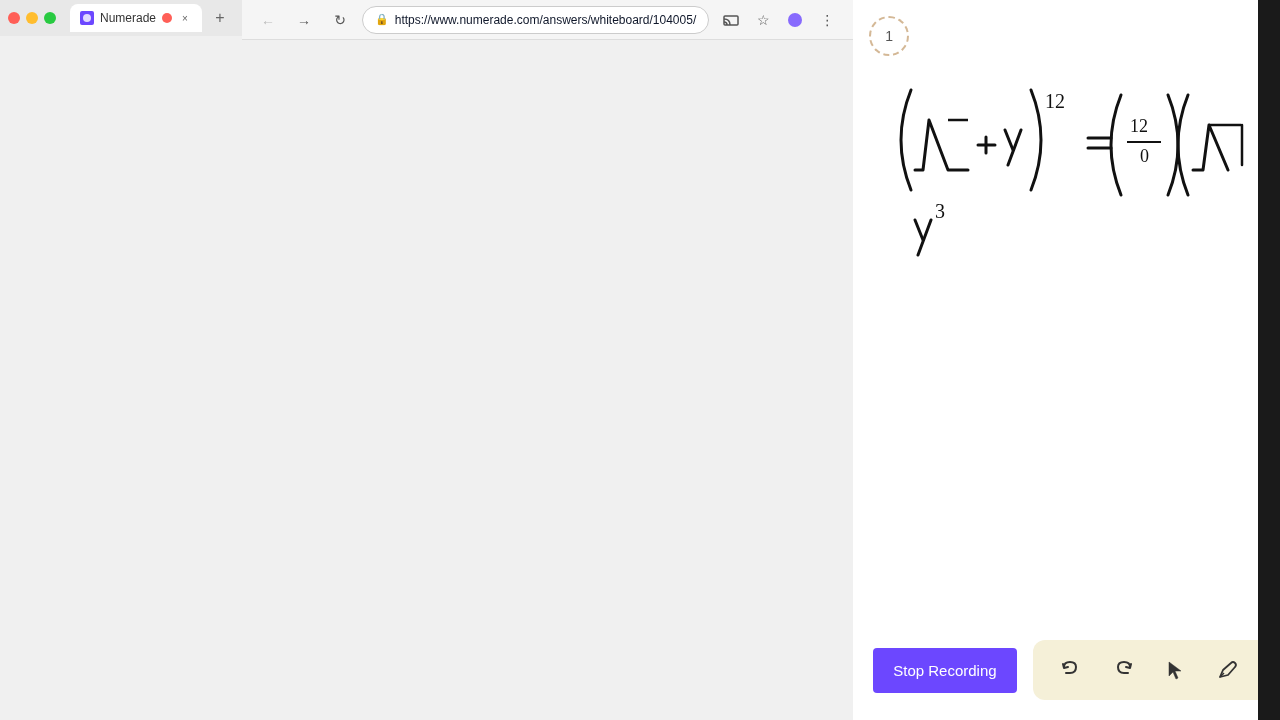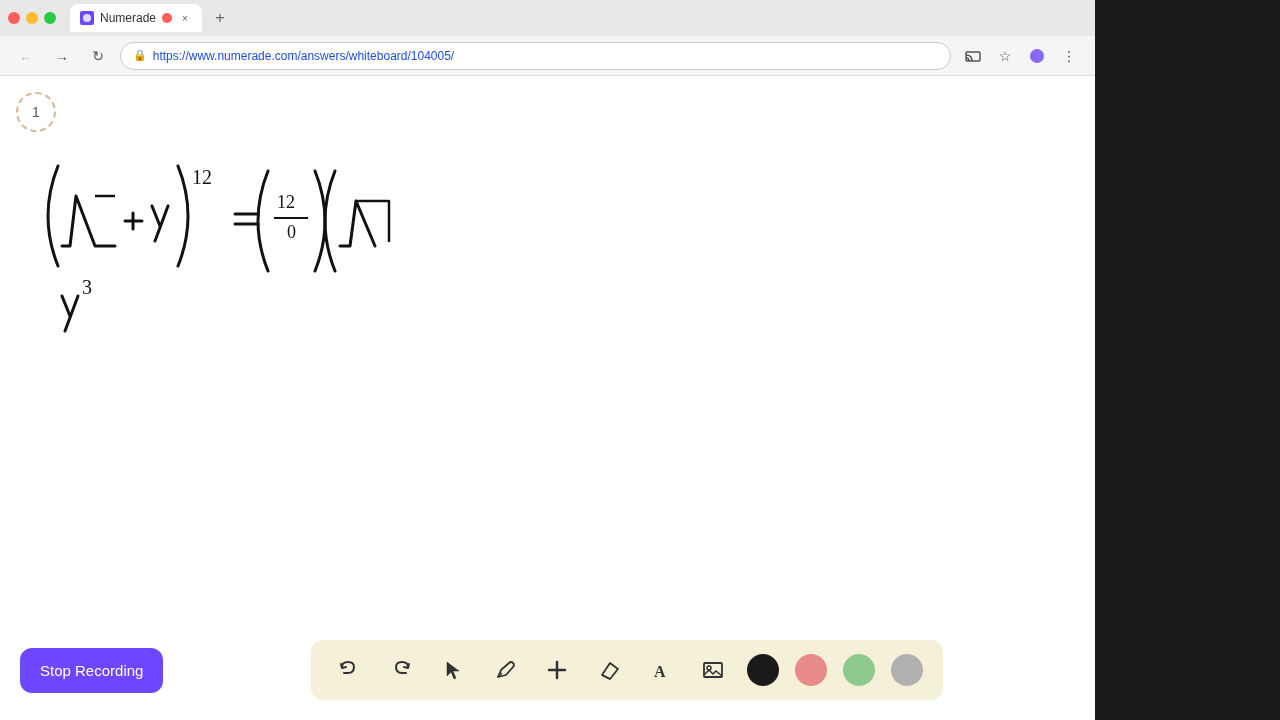--- a/index.html
+++ b/index.html
@@ -6,24 +6,24 @@
     body {
       width: 1280px;
       height: 720px;
       overflow: hidden;
       font-family: -apple-system, BlinkMacSystemFont, 'Segoe UI', sans-serif;
       background: #1a1a1a;
     }
 
     
     .browser-frame {
-      width: 1095px;
+      width: 1258px;
       height: 720px;
       display: flex;
-      flex-direction: column;
+      flex-direction: row;
       background: #f0f0f0;
       justify-content: space-between;
     }
 
     
     .title-bar {
       background: #e8e8e8;
       height: 36px;
       display: flex;
       align-items: center;
@@ -141,21 +141,21 @@
       gap: 6px;
     }
 
     .lock-icon {
       font-size: 11px;
       color: #555;
     }
 
     .address-text {
       font-size: 12px;
-      color: #1d4ed8;
+      color: #0f172a;
       flex: 1;
     }
 
     .nav-actions {
       display: flex;
       align-items: center;
       gap: 4px;
     }
 
     .nav-action-btn {
@@ -219,21 +219,21 @@
       display: flex;
       align-items: center;
       padding: 0 20px;
       gap: 16px;
     }
 
     .stop-recording-btn {
       background: #6c47ff;
       color: white;
       border: none;
-      border-radius: 12px;
+      border-radius: 4px;
       padding: 14px 20px;
       font-size: 15px;
       font-weight: 500;
       cursor: pointer;
       white-space: nowrap;
     }
 
     .toolbar-container {
       background: #f5f0d8;
       border-radius: 12px;

